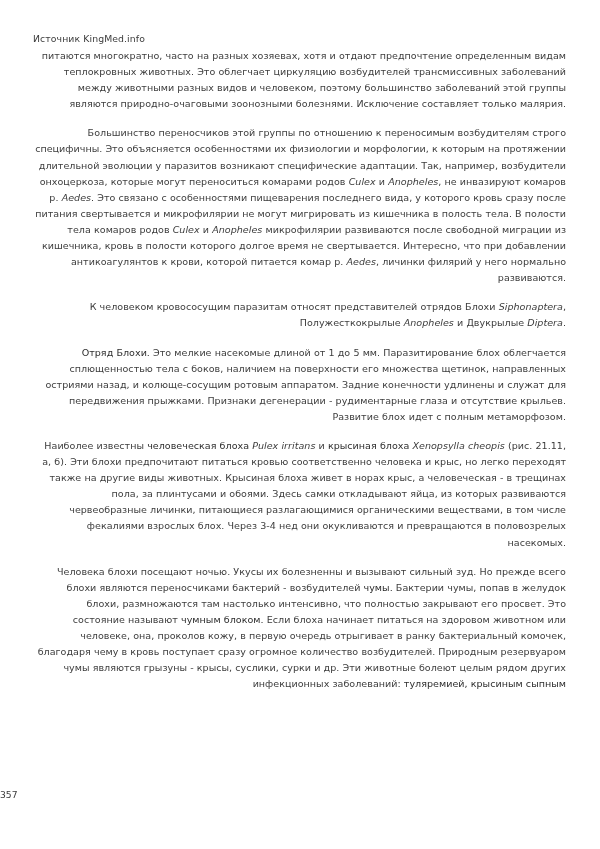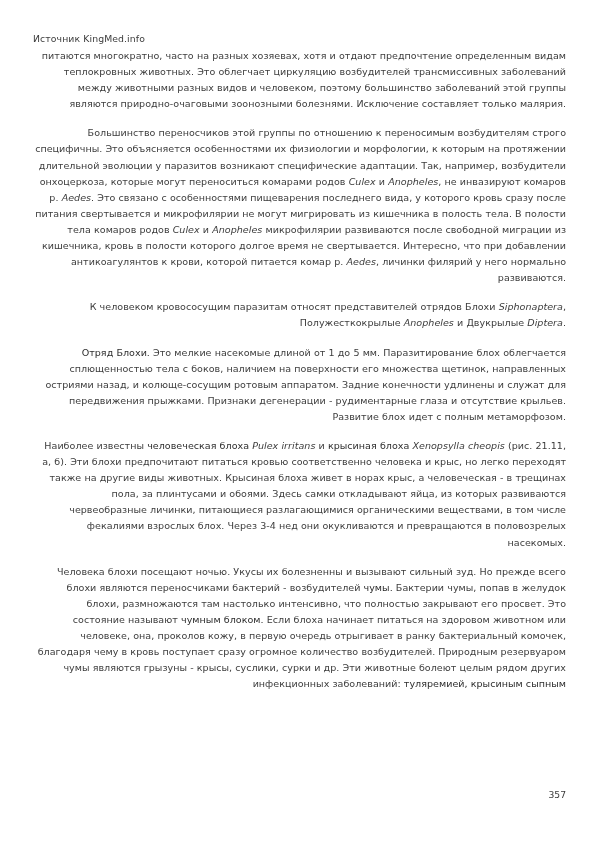--- a/index.html
+++ b/index.html
@@ -47,21 +47,20 @@
     letter-spacing: 0.02px;
     word-spacing: 0.1px;
   }
   .it { font-style: italic; }
   .bd { font-weight: normal; color: #2d2d2d; }
   .page-number {
     position: absolute;
     left: 0;
     top: 789px;
     width: 566px;
-    text-align: right;
     font-size: 9.2px;
     line-height: 12px;
     color: #3c3c3c;
   }
 </style>
 </head>
 <body>
 
 <div class="page">
 

